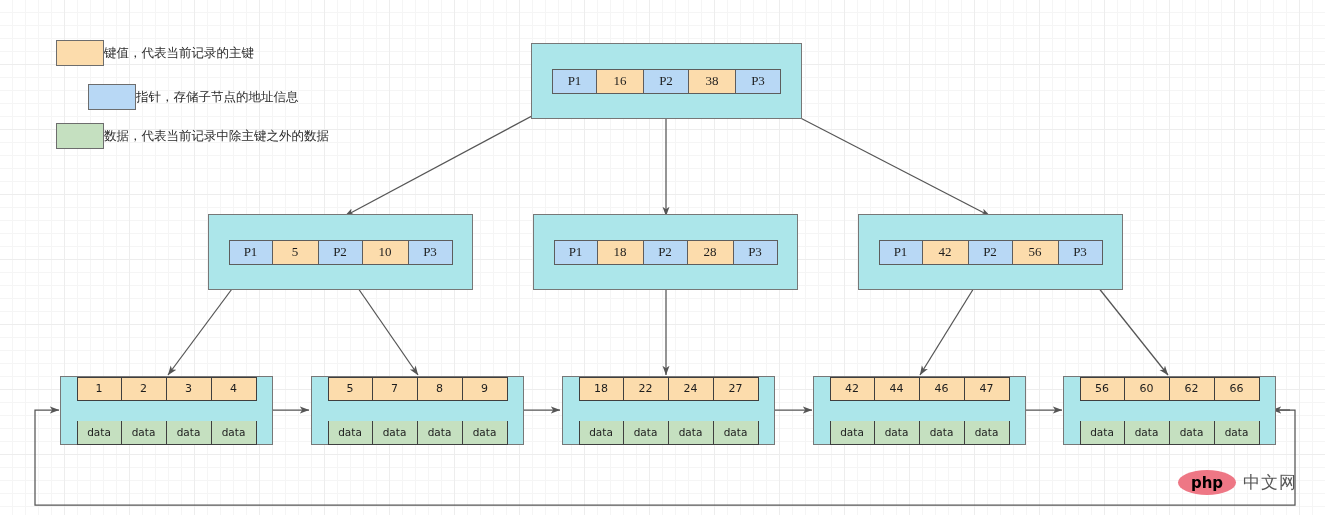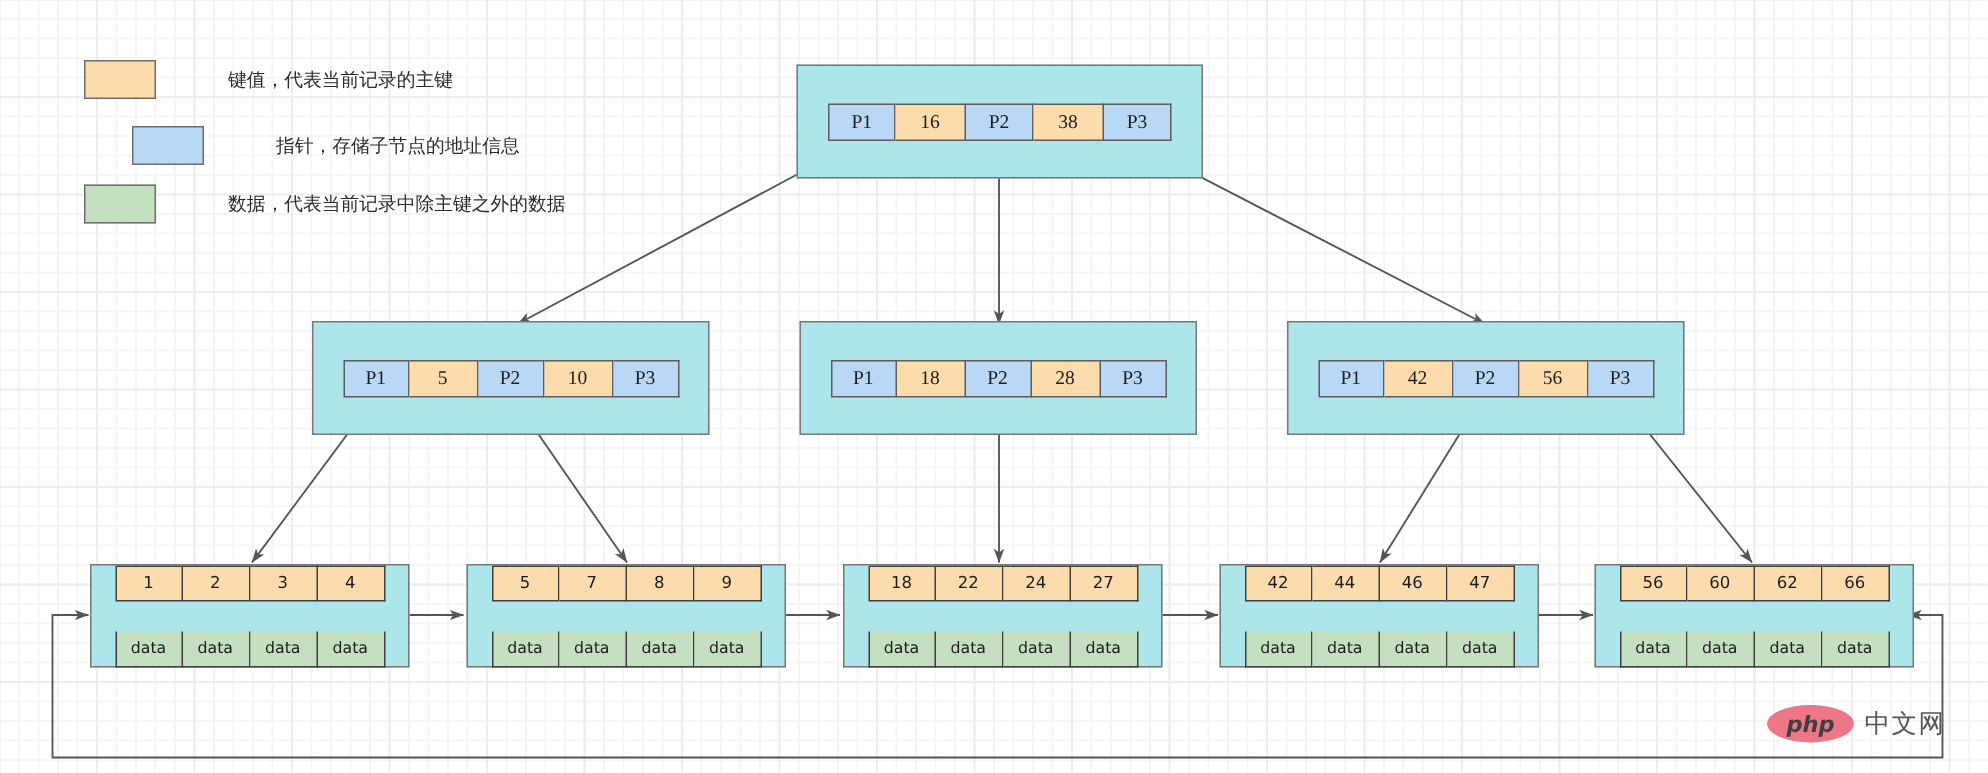--- a/index.html
+++ b/index.html
@@ -22,21 +22,21 @@
     background-position:-1px -1px,-1px -1px,-1px -1px,-1px -1px;
   }
   svg#wires{position:absolute;left:0;top:0;width:1325px;height:515px;pointer-events:none;}
 
   
   .legend-row{position:absolute;display:flex;align-items:center;}
   .legend-swatch{
     width:48px;height:26px;border:1.6px solid #6d6d6d;box-sizing:border-box;
   }
   .legend-text{
-    margin-left:48px;font-size:12.5px;color:#2b2b2b;white-space:nowrap;
+    font-size:12.5px;color:#2b2b2b;white-space:nowrap;
     font-family:Liberation Sans, sans-serif;
   }
 
   
   .node{
     position:absolute;box-sizing:border-box;
     background:#ACE6EA;border:1.4px solid #777777;
     display:flex;align-items:center;justify-content:center;
   }
   .cellrow{display:flex;}
@@ -71,21 +71,21 @@
   .lcell.data{background:#C5E0C0;font-size:10.5px;}
 
   
   #watermark{
     position:absolute;display:flex;align-items:center;gap:7px;
   }
   .php-badge{
     width:58px;height:25px;border-radius:50%;
     background:#EE7785;
     display:flex;align-items:center;justify-content:center;
-    color:#404040;font-size:15px;font-style:italic;font-weight:bold;
+    color:#000000;font-size:15px;font-weight:bold;
     font-family:"DejaVu Sans","Liberation Sans",sans-serif;
   }
   .wm-text{
     font-size:17px;color:#555555;letter-spacing:1px;
     font-family:"DejaVu Sans","Liberation Sans",sans-serif;
   }
 </style>
 </head>
 <body>
 

